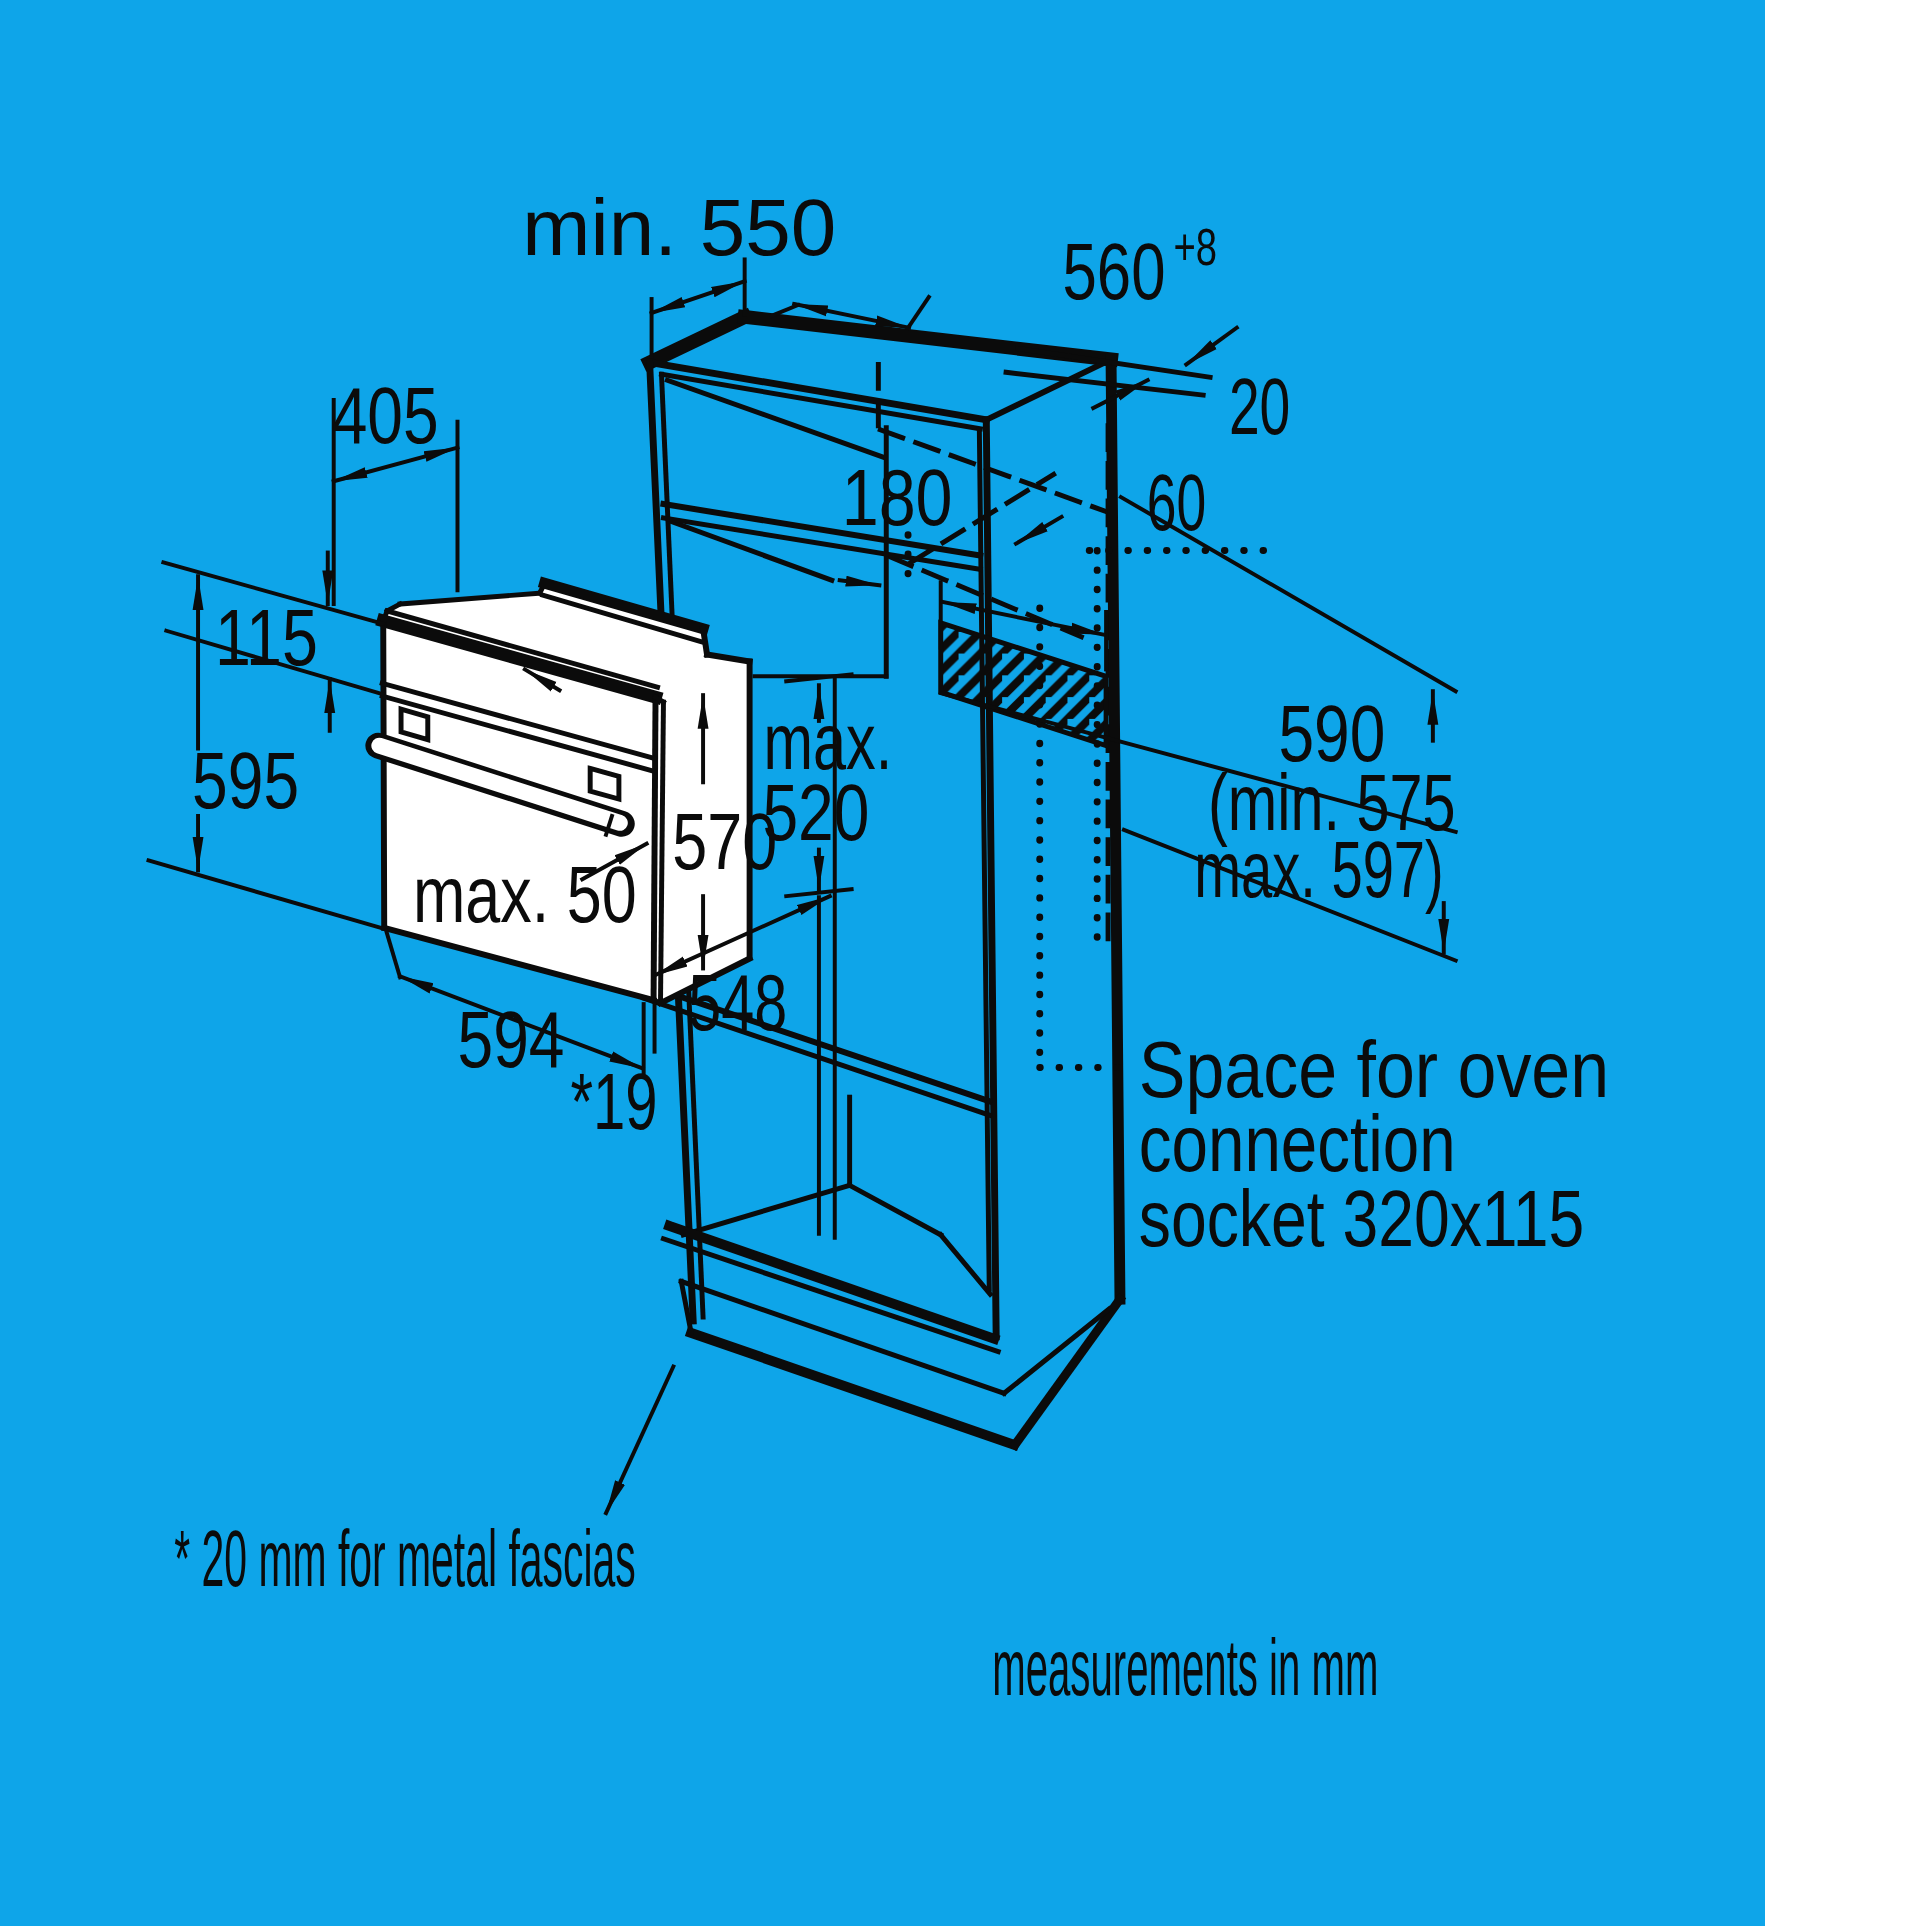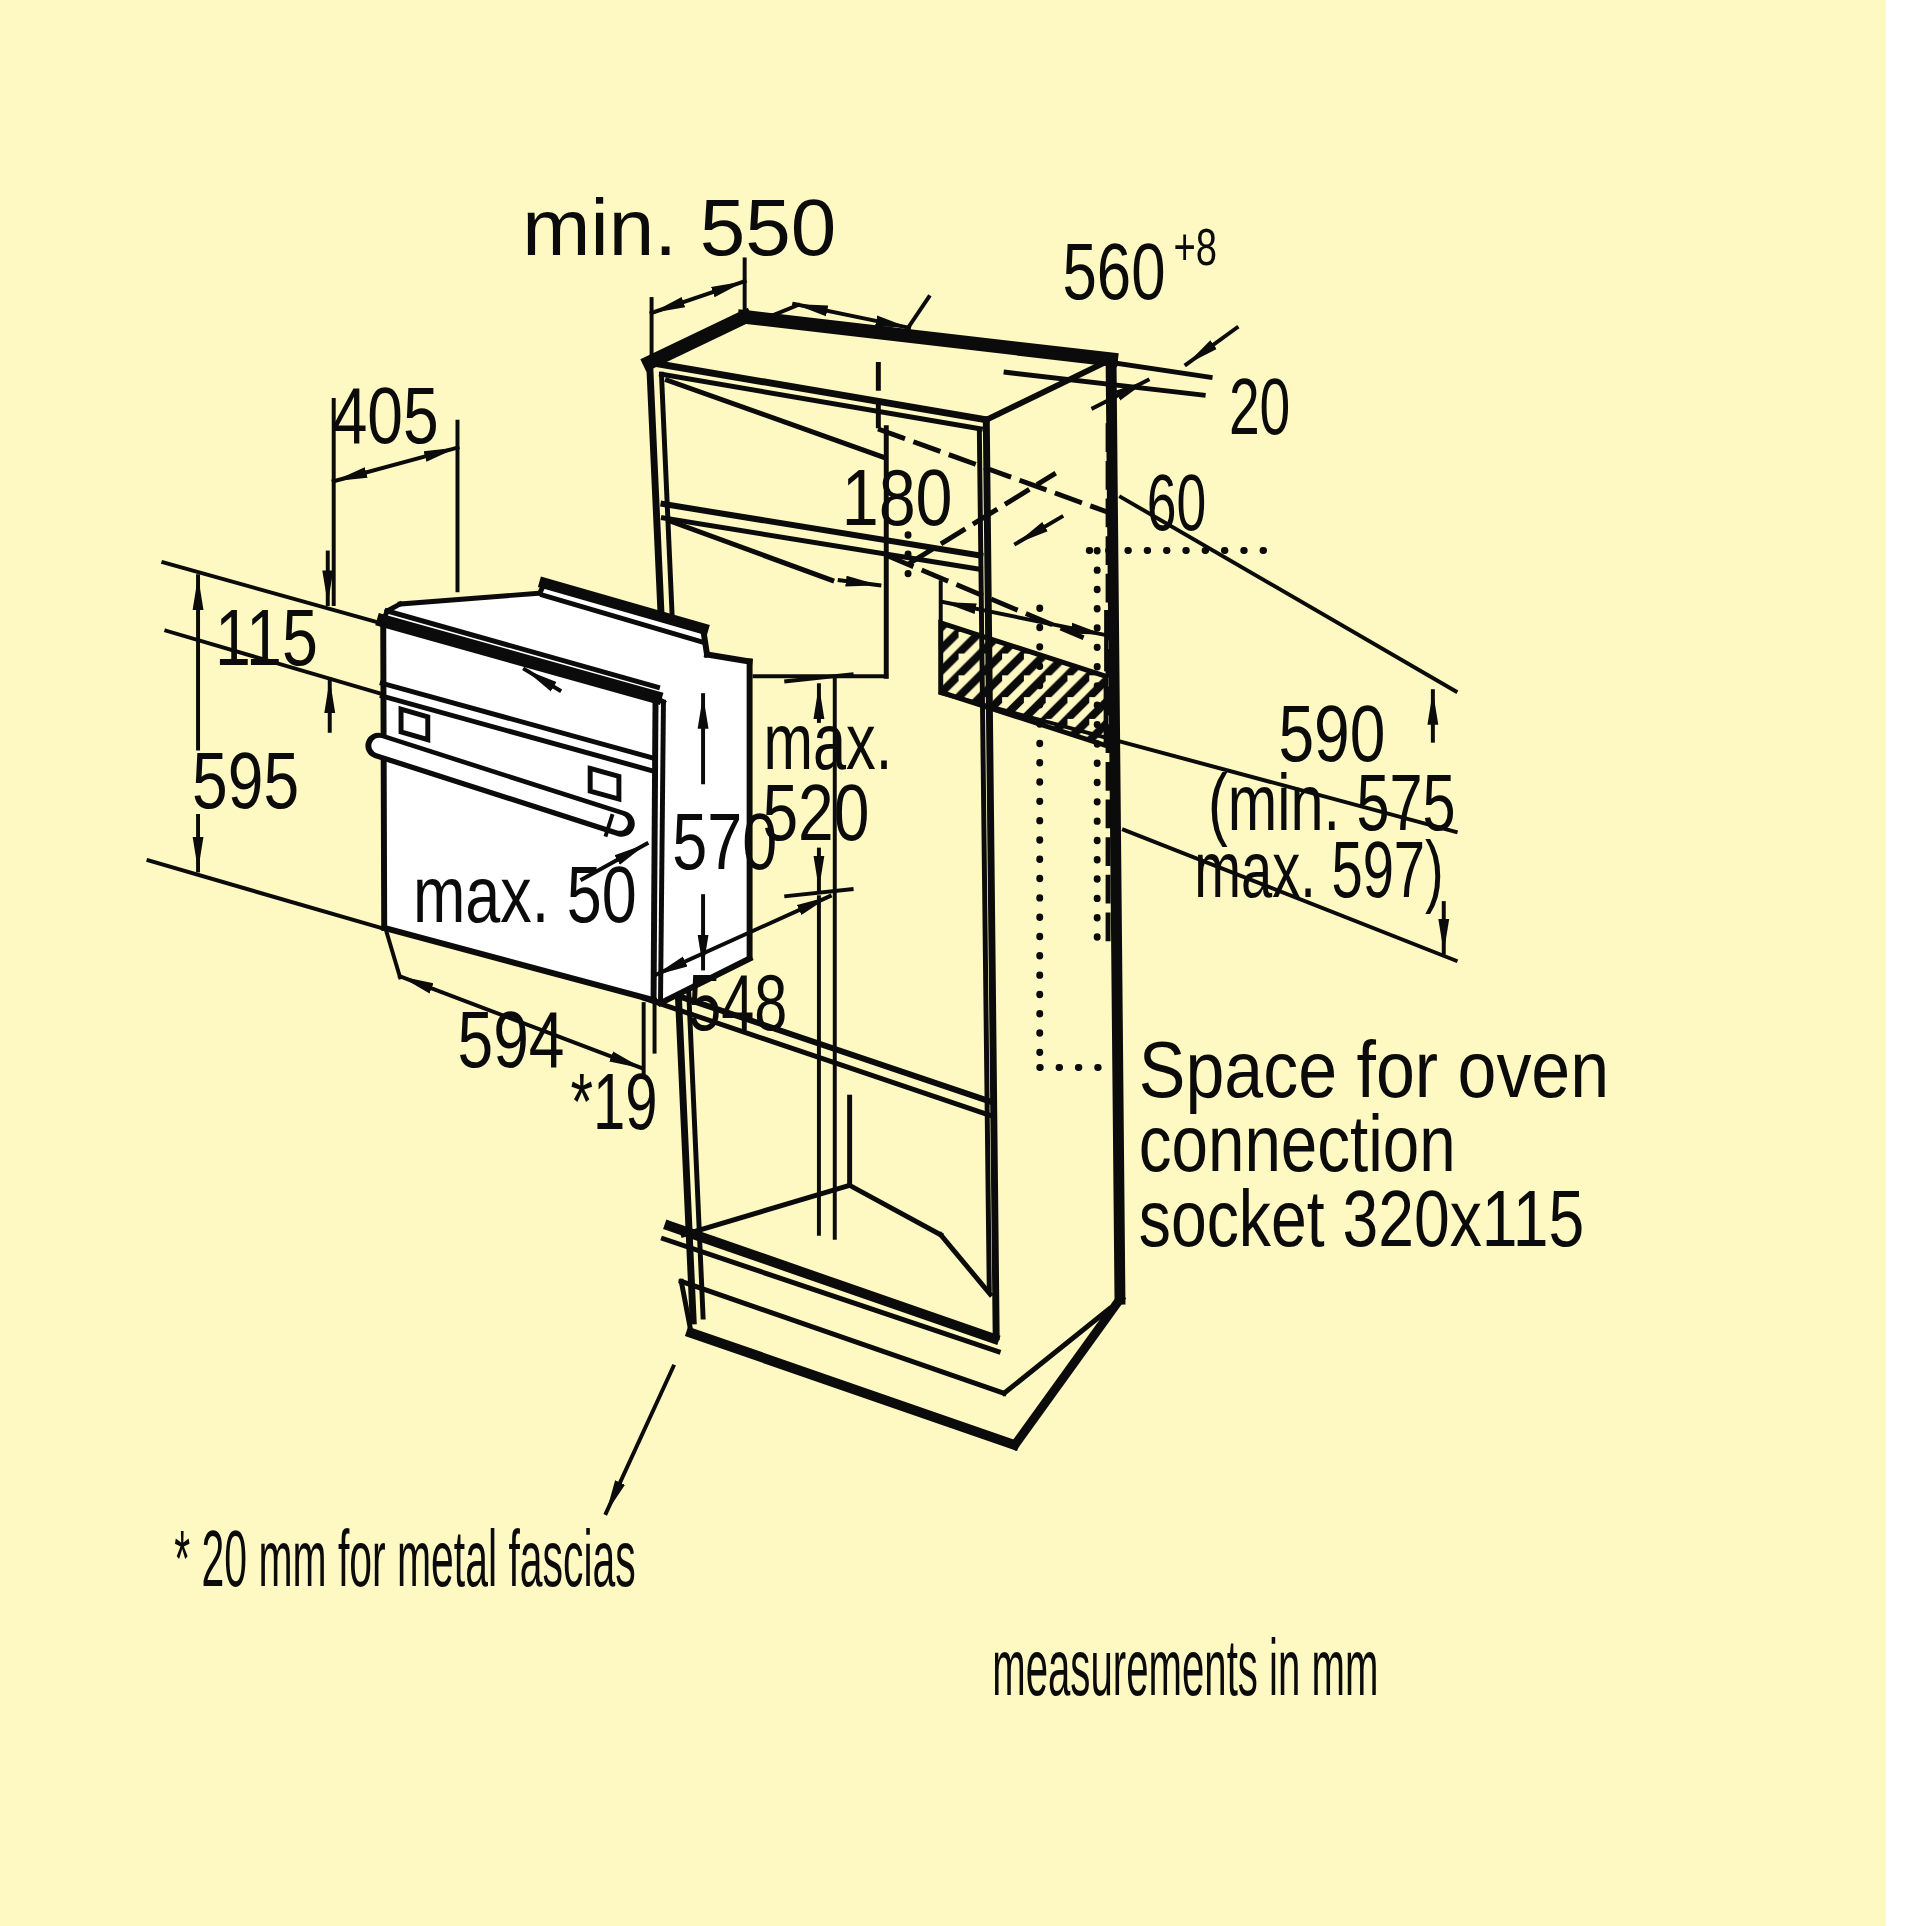--- a/index.html
+++ b/index.html
@@ -1,17 +1,17 @@
 <!DOCTYPE html>
 <html><head>
 <meta charset="utf-8">
 <style>
   html,body{margin:0;padding:0;background:#ffffff;}
-  .page{position:relative;width:1886px;height:1927px;background:#fef9c3;overflow:hidden;
-        font-family:"Liberation Sans", sans-serif;}
+  .page{position:relative;width:1725px;height:1927px;background:#0ea5e9;overflow:hidden;
+        font-family:"Liberation Sans", sans-serif;padding-left:40px;}
   svg{position:absolute;left:0;top:0;}
   .ln{stroke:#0b0b0b;fill:none;stroke-linecap:square;}
   .w4{stroke-width:4px;} .w5{stroke-width:5px;} .w6{stroke-width:6px;}
   .w7{stroke-width:7px;} .w9{stroke-width:9px;} .w10{stroke-width:10px;}
   .w11{stroke-width:11px;} .w13{stroke-width:13px;} .w14{stroke-width:14px;}
   .dash{stroke-dasharray:24 14;}
   .dot{stroke-dasharray:0.5 19;stroke-linecap:round;stroke-width:7px;}
   .whitefill{fill:#ffffff;}
   text{fill:#0b0b0b;font-family:"Liberation Sans", sans-serif;font-size:80px;}
   .sup{font-size:52px;}

